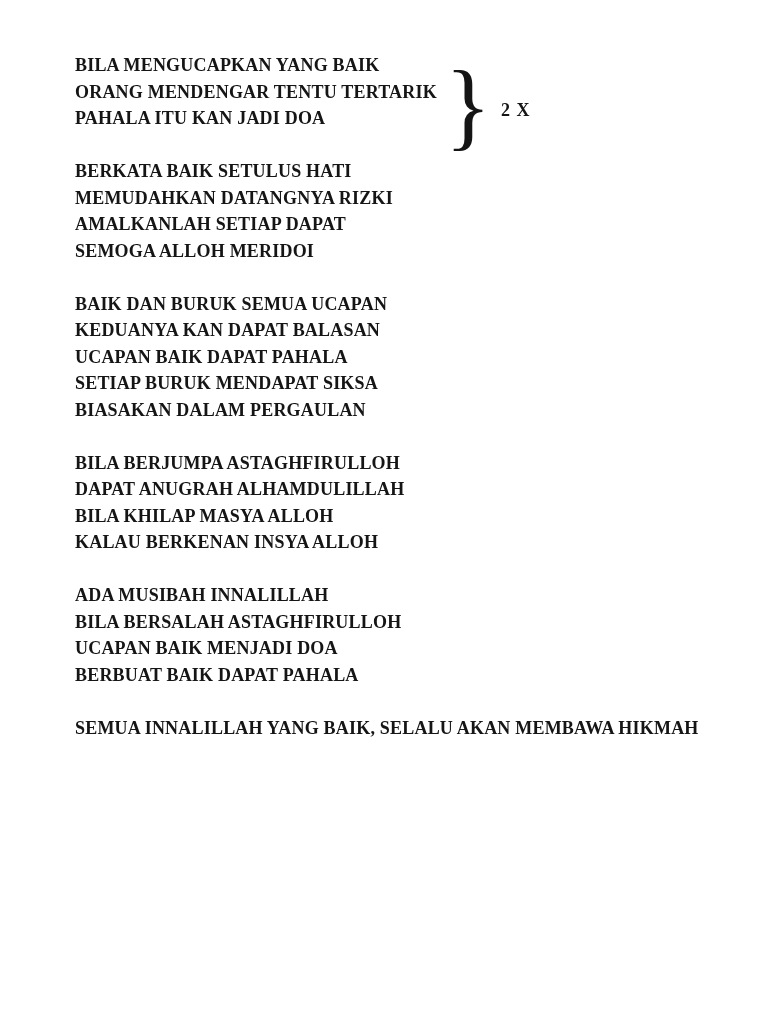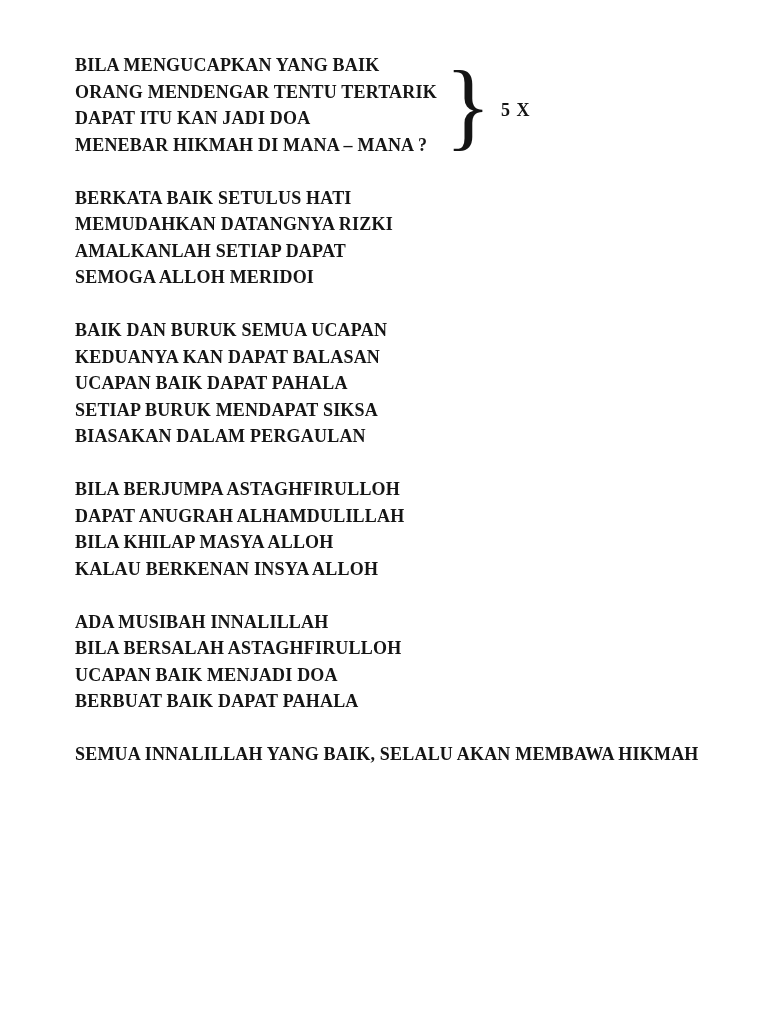--- a/index.html
+++ b/index.html
@@ -62,24 +62,23 @@
 </style>
 </head>
 <body>
 
 <div class="page">
   <div class="content">
 
     <div class="stanza stanza-wrap">
       <p class="line">BILA MENGUCAPKAN YANG BAIK</p>
       <p class="line">ORANG MENDENGAR TENTU TERTARIK</p>
-      <p class="line">DAPAT ITU KAN JADI DOA</p>
-      <p class="line">MENEBAR HIKMAH DI MANA – MANA ?</p>
+      <p class="line">PAHALA ITU KAN JADI DOA</p>
       <span class="brace">}</span>
-      <span class="repeat-label">5 X</span>
+      <span class="repeat-label">2 X</span>
     </div>
 
     <div class="stanza">
       <p class="line">BERKATA BAIK SETULUS HATI</p>
       <p class="line">MEMUDAHKAN DATANGNYA RIZKI</p>
       <p class="line">AMALKANLAH SETIAP DAPAT</p>
       <p class="line">SEMOGA ALLOH MERIDOI</p>
     </div>
 
     <div class="stanza">

